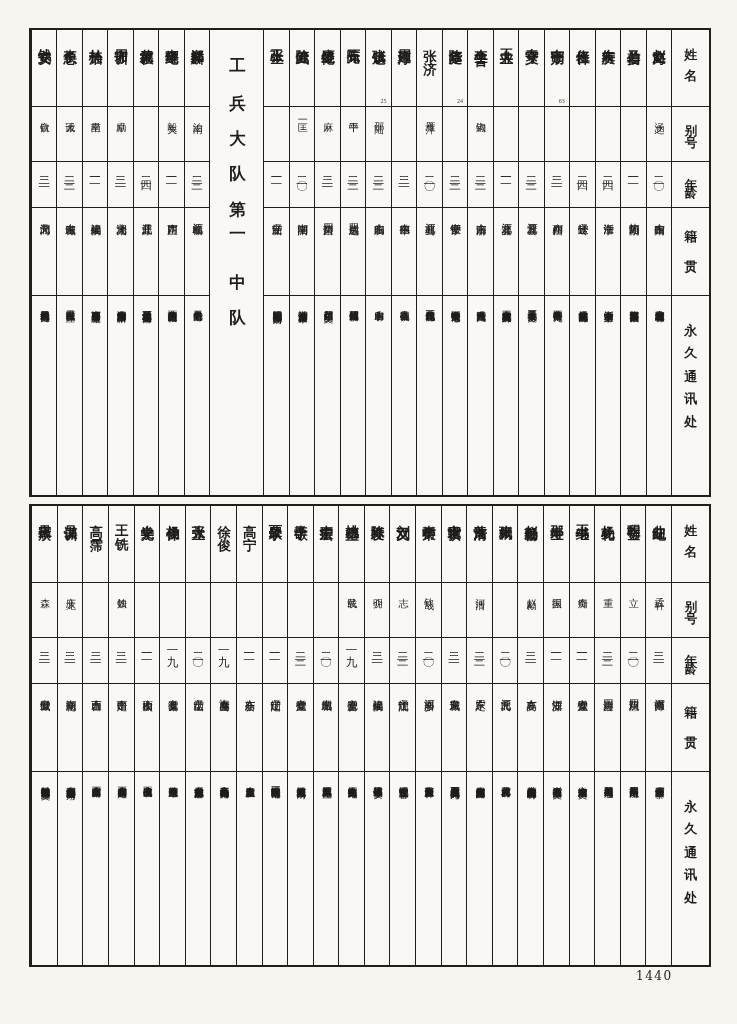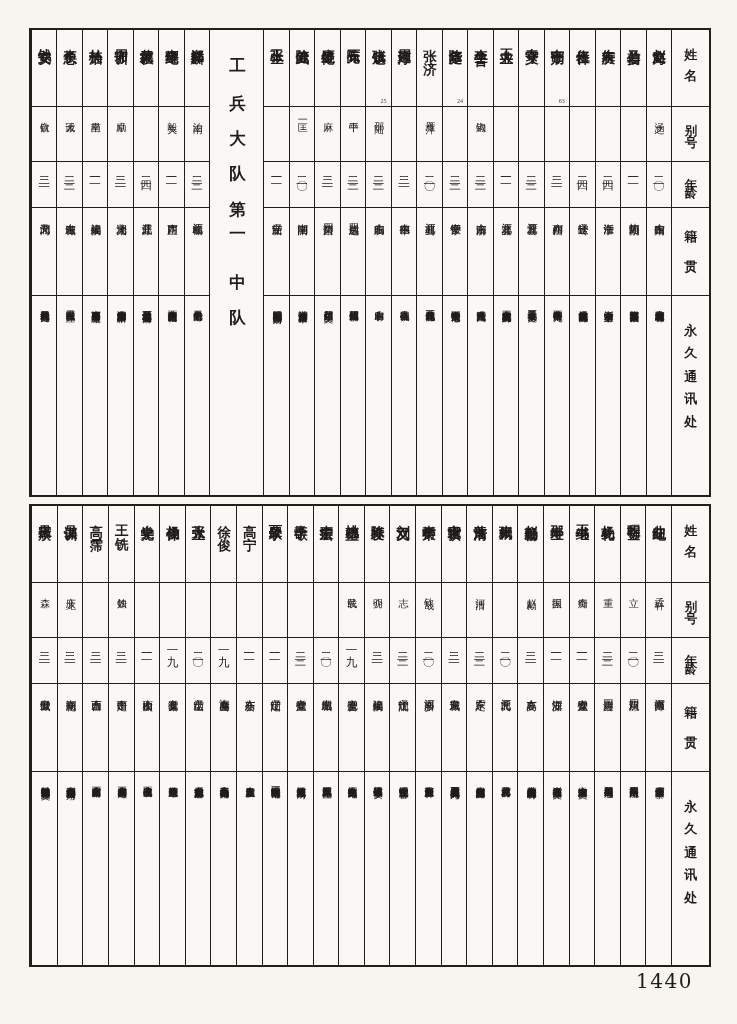--- a/index.html
+++ b/index.html
@@ -69,21 +69,21 @@
   .hdr-address.cell{padding-top:16px;}
   .hdr-address .vtext{font-size:13px;letter-spacing:23px;}
   .divider-label{
     writing-mode:vertical-rl;text-orientation:upright;
     font-size:16.5px;font-weight:700;
     letter-spacing:36px;padding-top:14px;
     line-height:1;
   }
   .pagenum{
     position:absolute;left:636px;top:969px;
-    font-size:20px;letter-spacing:1.5px;
+    font-size:12px;letter-spacing:1.5px;
     font-family:"DejaVu Serif","Liberation Serif",serif;
   }
 </style>
 </head>
 <body>
 
 <div class="sheet">
   <div class="tables">
     <div class="roster top">
         <div class="col header-col hdr">

